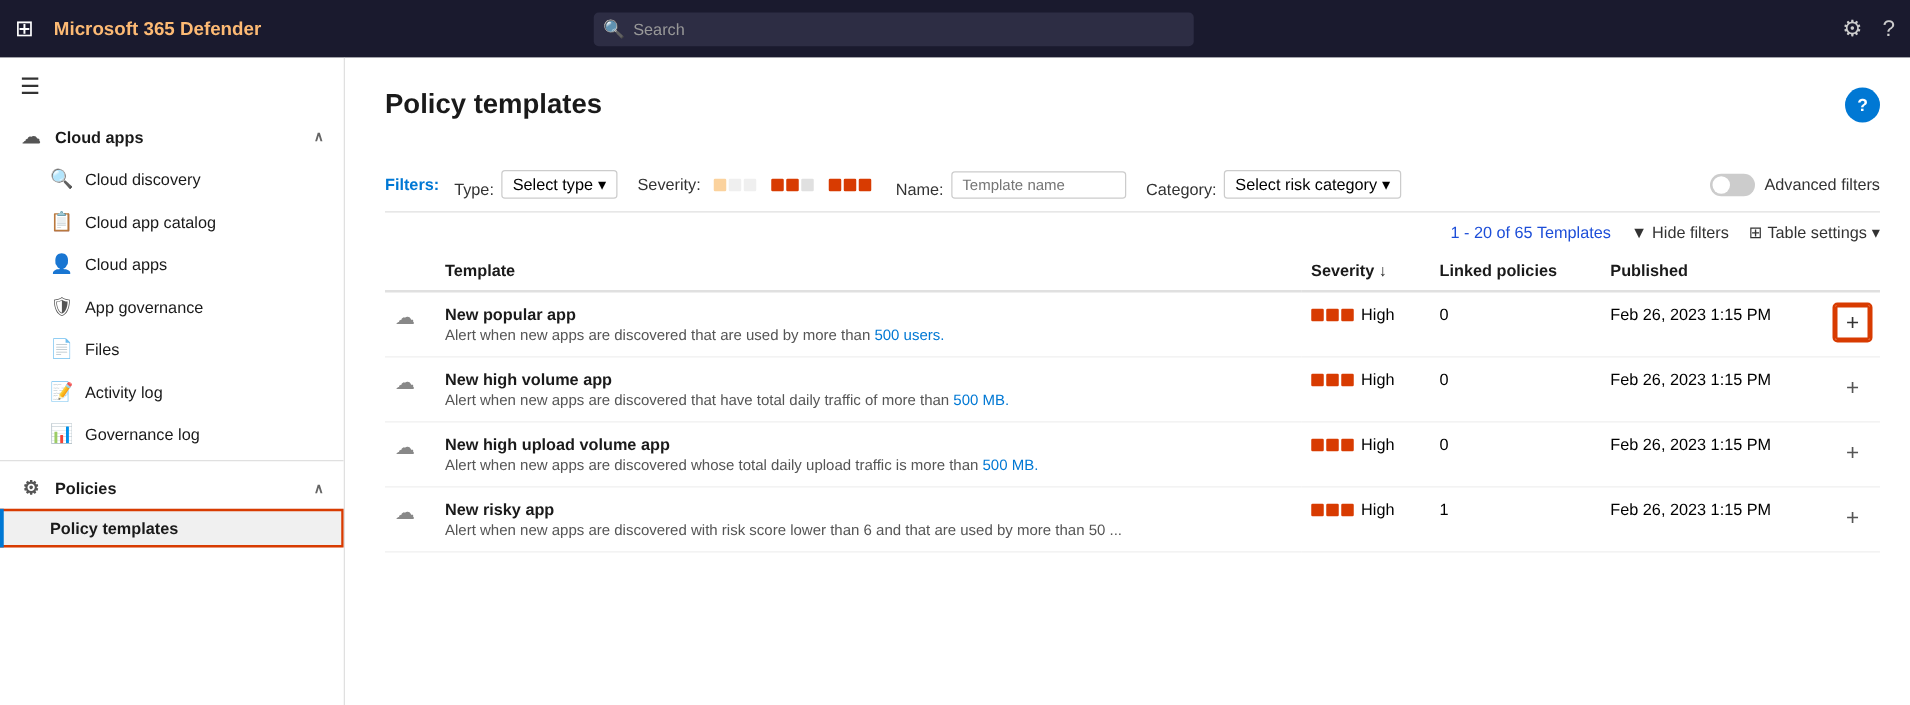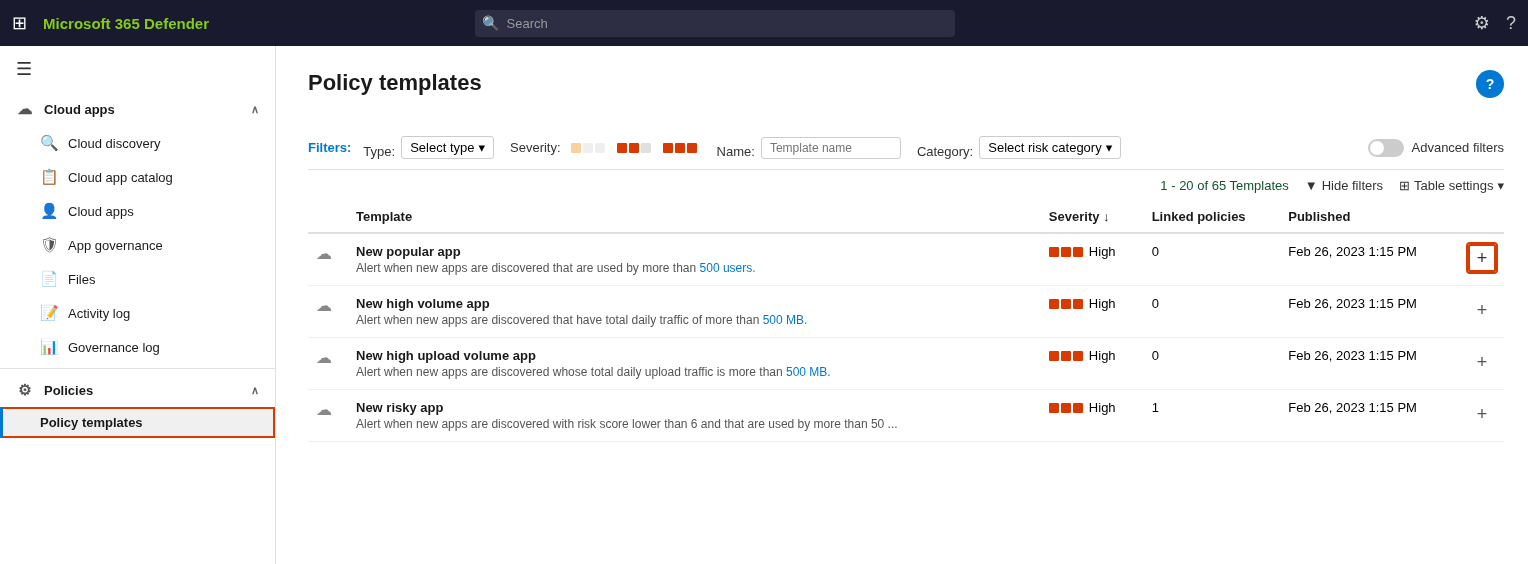--- a/index.html
+++ b/index.html
@@ -15,21 +15,21 @@
       flex-shrink: 0;
       gap: 12px;
     }
     .topnav-waffle {
       color: #fff;
       font-size: 18px;
       cursor: pointer;
       margin-right: 4px;
     }
     .topnav-title {
-      color: #84cc16;
+      color: #fdba74;
       font-size: 15px;
       font-weight: 600;
       white-space: nowrap;
     }
     .topnav-search {
       flex: 1;
       max-width: 480px;
       margin: 0 auto;
       position: relative;
     }
@@ -246,21 +246,21 @@
     
     .table-toolbar {
       display: flex;
       align-items: center;
       justify-content: flex-end;
       padding: 8px 0;
       gap: 16px;
       border-top: 1px solid #e0e0e0;
       margin-top: 8px;
     }
-    .table-count { font-size: 13px; color: #14532d; }
+    .table-count { font-size: 13px; color: #1d4ed8; }
     .table-toolbar-btn {
       display: flex;
       align-items: center;
       gap: 4px;
       font-size: 13px;
       color: #333;
       cursor: pointer;
       background: none;
       border: none;
     }

